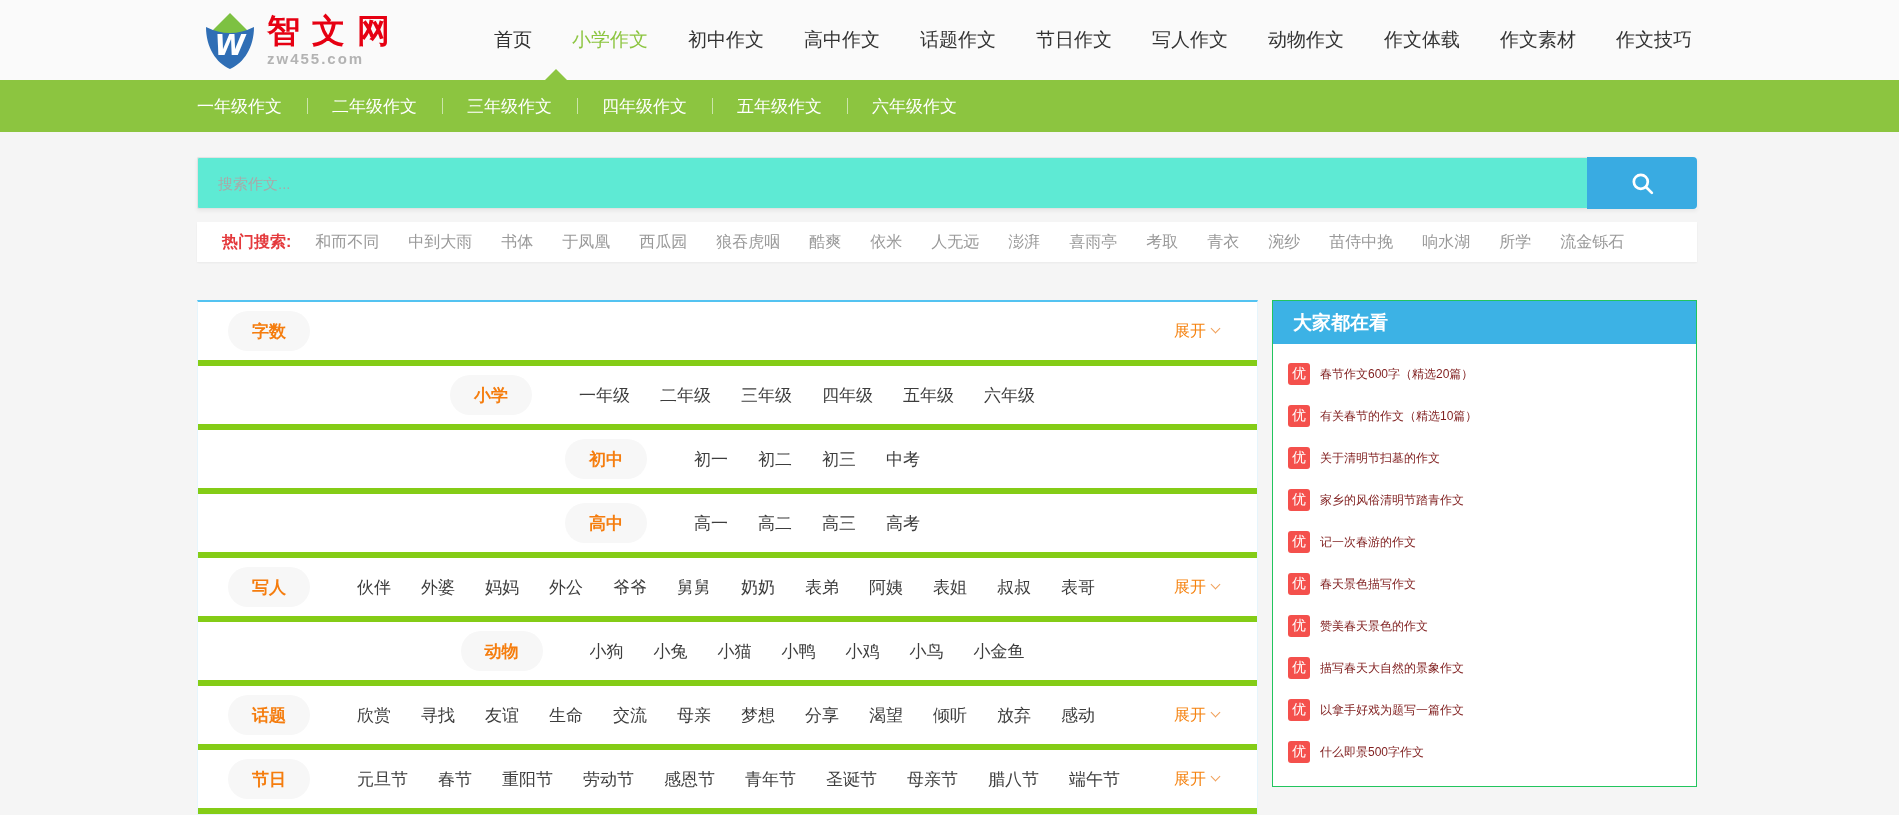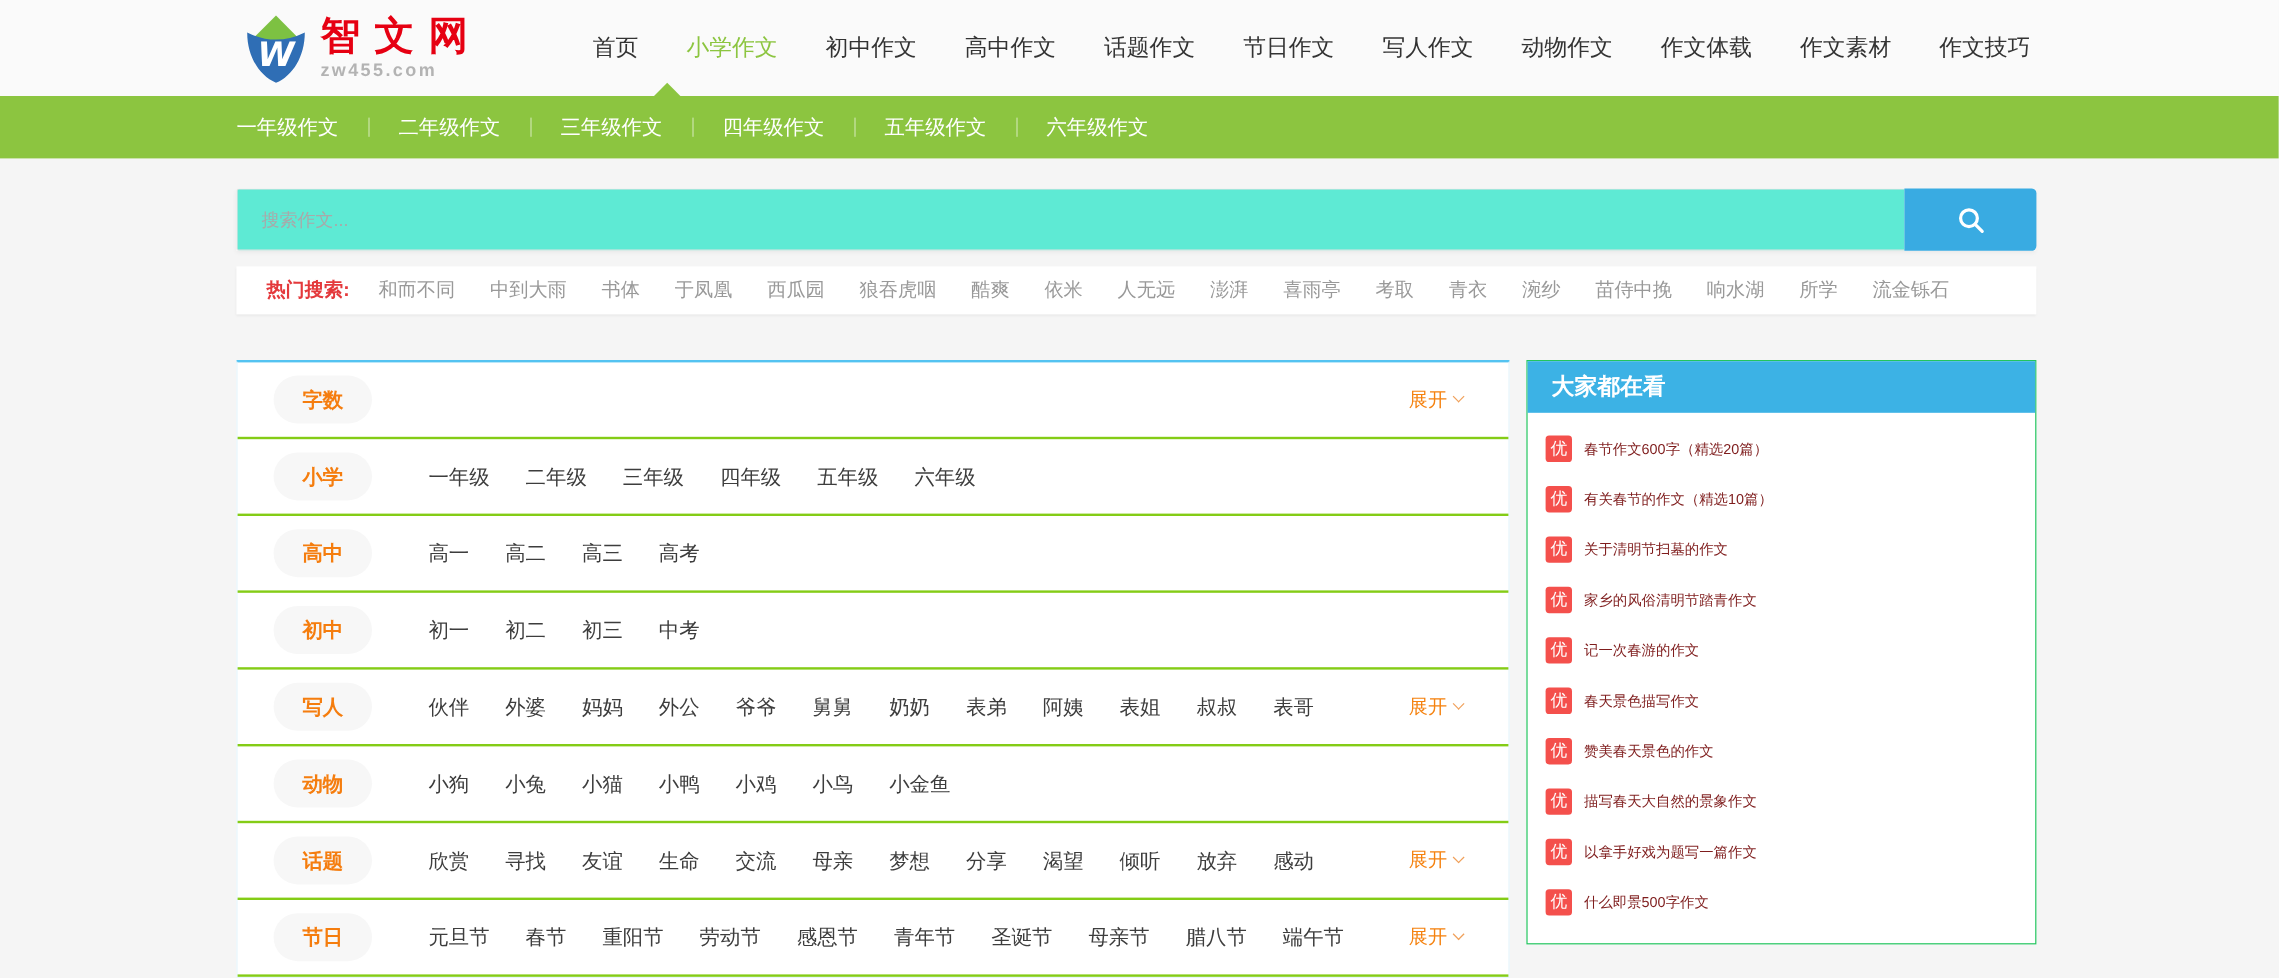--- a/index.html
+++ b/index.html
@@ -7,21 +7,21 @@
   body { background:#f5f5f5; font-family:"Liberation Sans","DejaVu Sans",sans-serif; }
   a { text-decoration:none; }
   .container { width:1500px; margin-left:197px; }
 
   
   .topbar { height:80px; background:#fafafa; }
   .header-inner { display:flex; align-items:center; height:100%; }
   .logo { display:flex; align-items:center; cursor:pointer; }
   .logo svg { width:66px; height:62px; display:block; }
   .logo-text { margin-left:4px; }
-  .logo-title { color:#e60012; font-size:33px; font-weight:bold; letter-spacing:12px; line-height:36px; font-family:Liberation Serif, serif; white-space:nowrap; }
+  .logo-title { color:#e60012; font-size:33px; font-weight:bold; letter-spacing:12px; line-height:36px; font-family:Liberation Sans, sans-serif; white-space:nowrap; }
   .logo-domain { color:#b3b3b3; font-size:15px; font-weight:bold; letter-spacing:2px; margin-top:1px; }
   .mainnav { display:flex; gap:40px; margin-left:92px; align-items:center; }
   .nav-item { font-size:19px; color:#333; white-space:nowrap; cursor:pointer; }
   .nav-item.active { color:#8cc540; }
 
   
   .subnav { position:relative; height:52px; background:#8cc540; }
   .subnav-pointer { position:absolute; top:-11px; left:545px; width:0; height:0;
     border-left:11px solid transparent; border-right:11px solid transparent; border-bottom:11px solid #8cc540; }
   .subnav-inner { display:flex; align-items:center; height:100%; }
@@ -41,21 +41,21 @@
   
   .hot-row { margin-top:13px; background:#fff; height:40px; display:flex; align-items:center;
     padding:0 25px; box-shadow:0 1px 2px rgba(0,0,0,.05); }
   .hot-label { color:#e4393c; font-weight:bold; font-size:16px; margin-right:24px; white-space:nowrap; }
   .hot-terms { display:flex; gap:29px; white-space:nowrap; overflow:hidden; }
   .hot-term { color:#999; font-size:16px; cursor:pointer; }
 
   
   .main { margin-top:38px; display:flex; gap:14px; align-items:flex-start; }
   .filters { width:1061px; background:#fff; border:1px solid #e6f5fc; border-top:2px solid #54c3f1; }
-  .filter-row { height:64px; display:flex; align-items:center; border-bottom:2px solid #84cc16; }
+  .filter-row { height:64px; display:flex; align-items:center; border-bottom:6px solid #84cc16;justify-content:center; }
   .filter-pill { width:82px; height:40px; border-radius:20px; background:#f7f7f7; color:#f57d0e; font-weight:bold;
     font-size:17px; display:flex; align-items:center; justify-content:center; margin-left:30px; flex:none; cursor:pointer; }
   .filter-links { display:flex; gap:30px; margin-left:47px; flex-wrap:nowrap; overflow:hidden; }
   .filter-link { font-size:17px; color:#3d3d3d; white-space:nowrap; cursor:pointer; }
   .expand-btn { margin-left:auto; margin-right:38px; color:#f5820f; font-size:16px; display:flex; align-items:center;
     gap:6px; cursor:pointer; background:none; border:none; font-family:inherit; flex:none; }
   .caret-down { width:7px; height:7px; border-right:1.5px solid #f0a05a; border-bottom:1.5px solid #f0a05a;
     transform:rotate(45deg); margin-top:-5px; }
 
   
@@ -159,35 +159,35 @@
         <div class="filter-links">
           <a class="filter-link">一年级</a>
           <a class="filter-link">二年级</a>
           <a class="filter-link">三年级</a>
           <a class="filter-link">四年级</a>
           <a class="filter-link">五年级</a>
           <a class="filter-link">六年级</a>
         </div>
       </div>
       <div class="filter-row">
+        <a class="filter-pill">初中</a>
+        <div class="filter-links">
+          <a class="filter-link">初一</a>
+          <a class="filter-link">初二</a>
+          <a class="filter-link">初三</a>
+          <a class="filter-link">中考</a>
+        </div>
+      </div>
+      <div class="filter-row">
         <a class="filter-pill">高中</a>
         <div class="filter-links">
           <a class="filter-link">高一</a>
           <a class="filter-link">高二</a>
           <a class="filter-link">高三</a>
           <a class="filter-link">高考</a>
-        </div>
-      </div>
-      <div class="filter-row">
-        <a class="filter-pill">初中</a>
-        <div class="filter-links">
-          <a class="filter-link">初一</a>
-          <a class="filter-link">初二</a>
-          <a class="filter-link">初三</a>
-          <a class="filter-link">中考</a>
         </div>
       </div>
       <div class="filter-row">
         <a class="filter-pill">写人</a>
         <div class="filter-links">
           <a class="filter-link">伙伴</a>
           <a class="filter-link">外婆</a>
           <a class="filter-link">妈妈</a>
           <a class="filter-link">外公</a>
           <a class="filter-link">爷爷</a>

